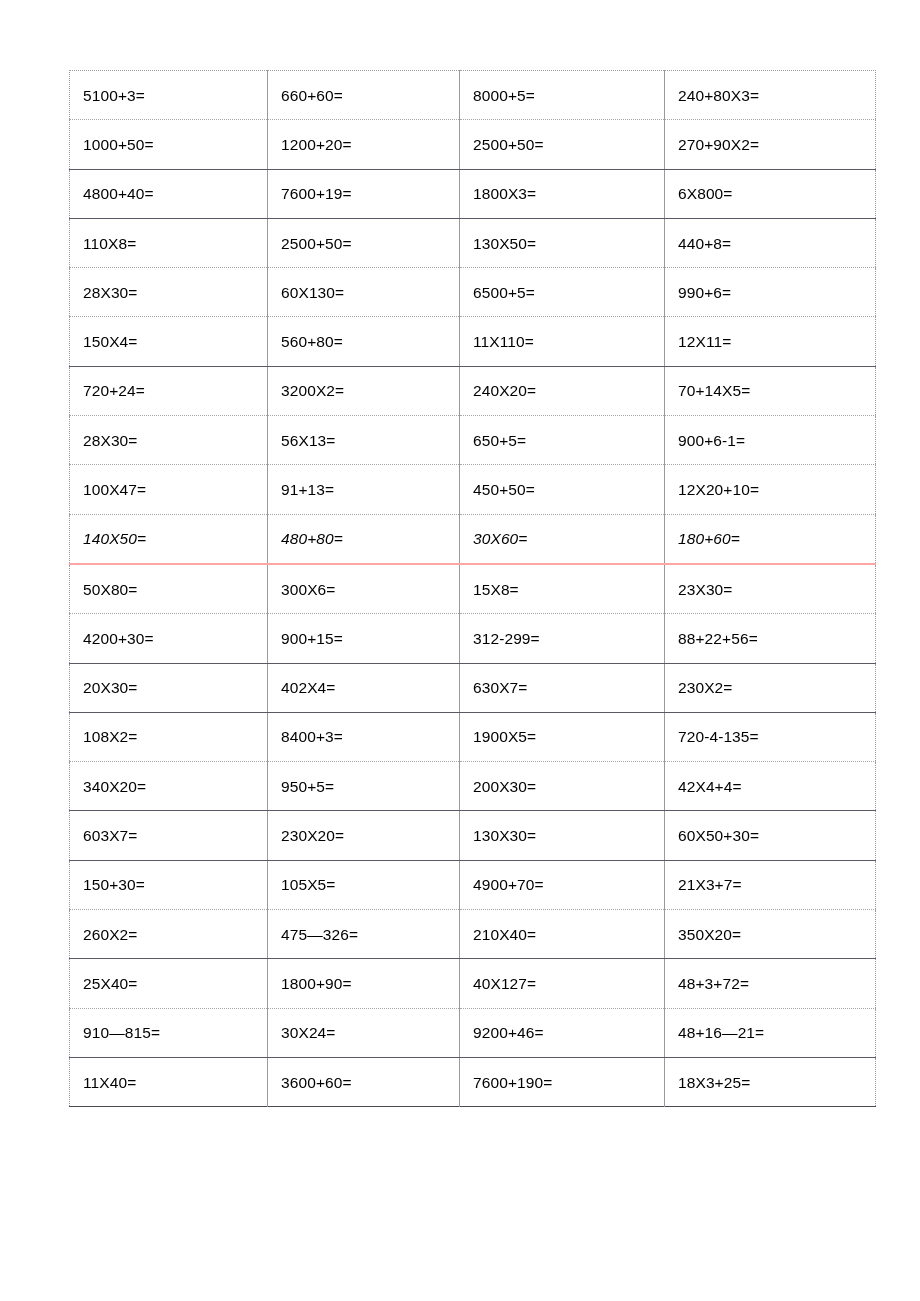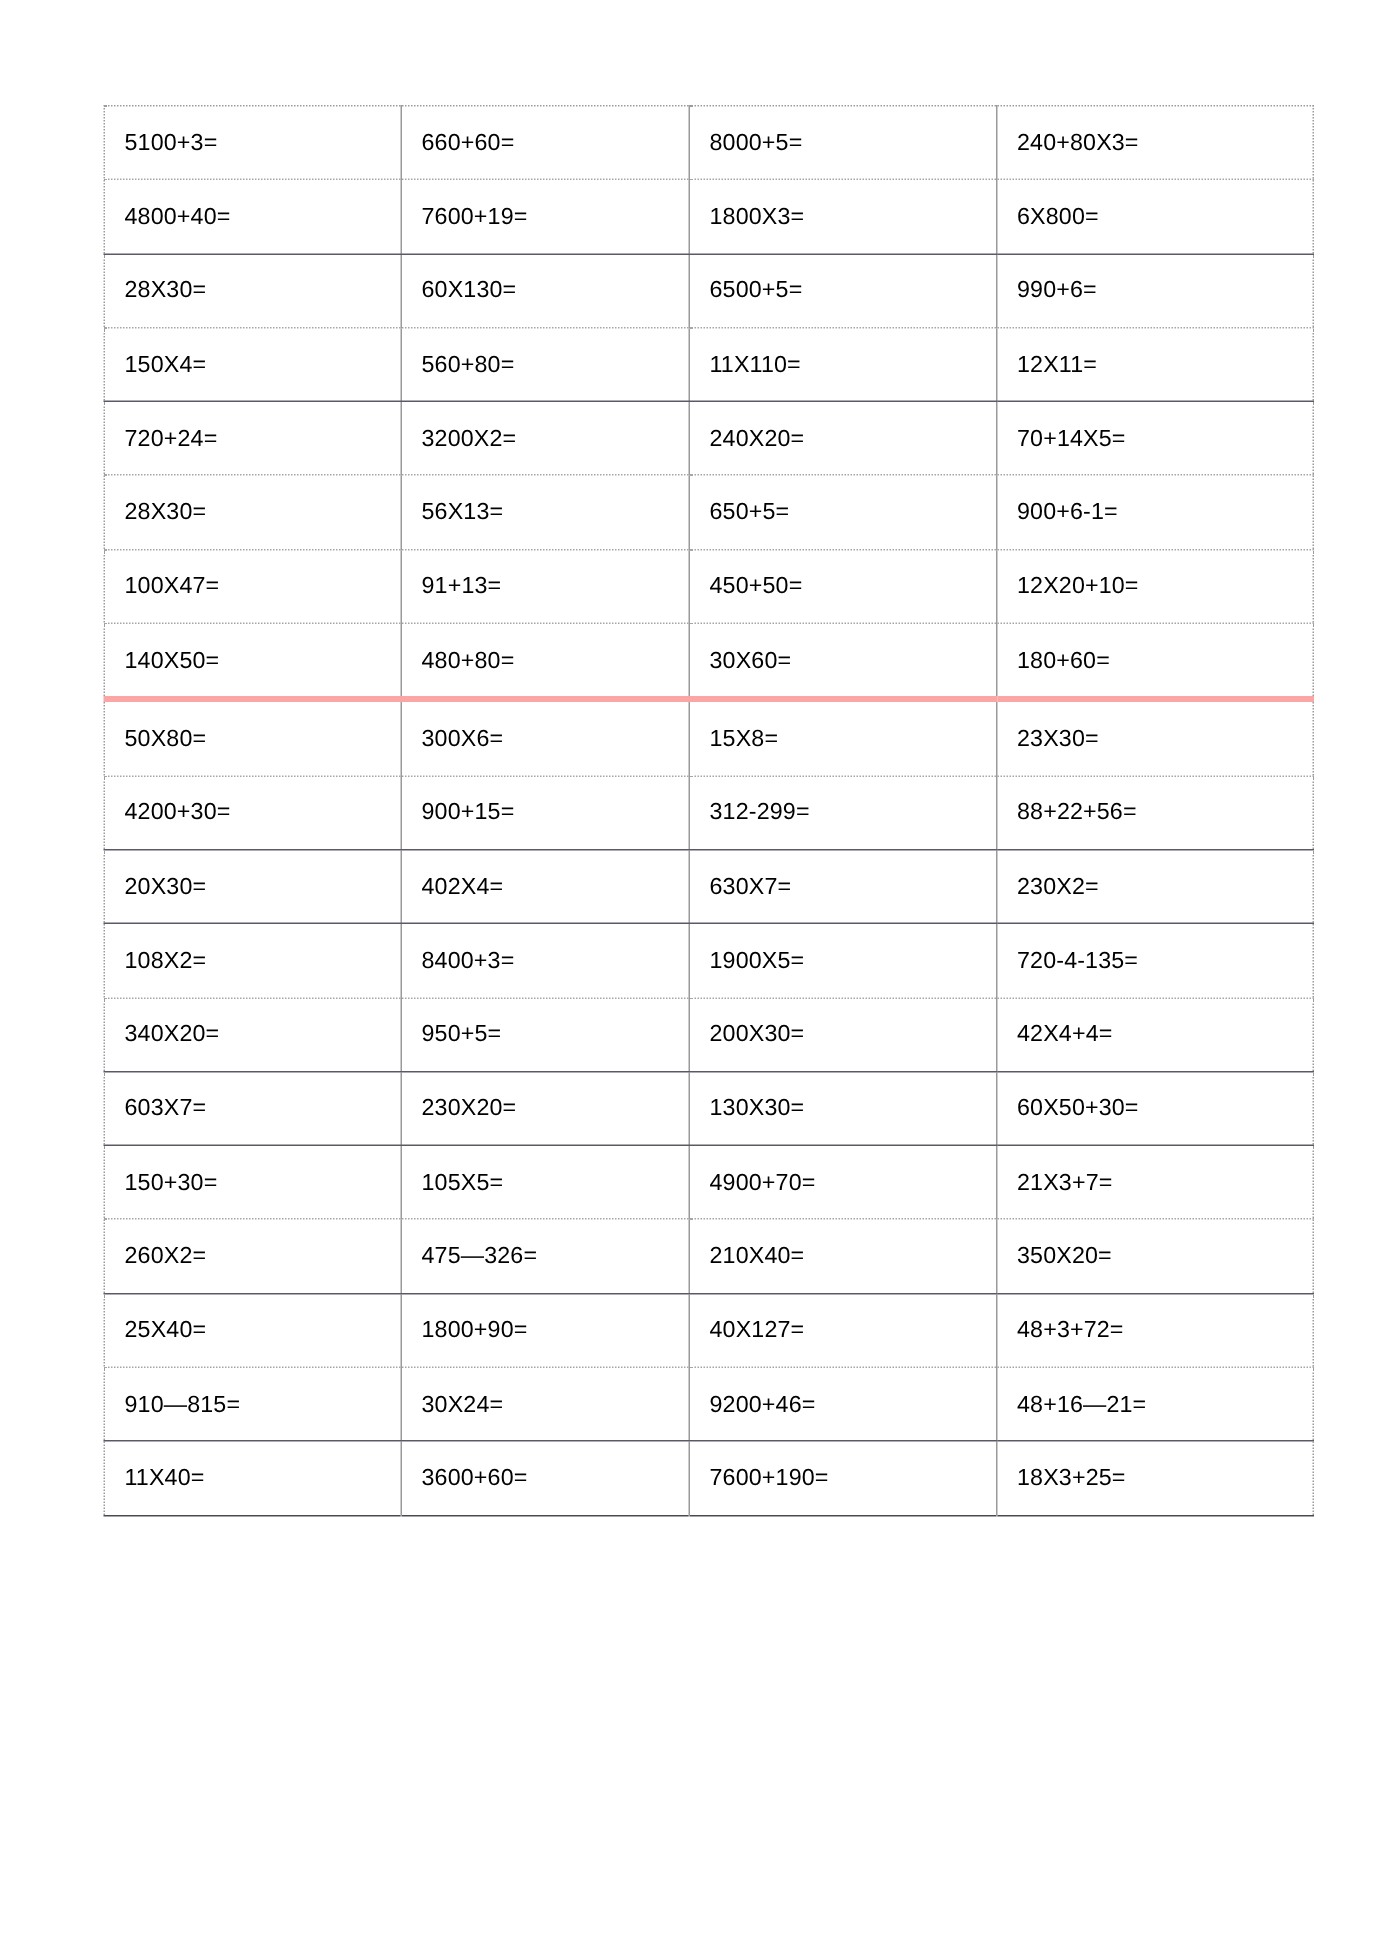--- a/index.html
+++ b/index.html
@@ -71,21 +71,22 @@
   }
 
   
   .worksheet-table tr.rule-solid td {
     border-bottom: 1px solid #5a5a66;
   }
   .worksheet-table tr.rule-faint td {
     border-bottom: 1px dotted #a6a6a6;
   }
   .worksheet-table tr.rule-lilac td {
-    border-bottom: 4px solid #fca5a5;
+    border-bottom: 2px solid #fca5a5;
+    font-style: italic;
   }
 </style>
 </head>
 <body>
 
 <div class="page">
   <table class="worksheet-table">
     <colgroup>
       <col class="c0">
         <col class="c1">
@@ -93,24 +94,36 @@
         <col class="c3">
     </colgroup>
     <tbody>
         <tr class="rule-faint">
           <td>5100+3=</td>
           <td>660+60=</td>
           <td>8000+5=</td>
           <td>240+80X3=</td>
         </tr>
         <tr class="rule-solid">
+          <td>1000+50=</td>
+          <td>1200+20=</td>
+          <td>2500+50=</td>
+          <td>270+90X2=</td>
+        </tr>
+        <tr class="rule-solid">
           <td>4800+40=</td>
           <td>7600+19=</td>
           <td>1800X3=</td>
           <td>6X800=</td>
+        </tr>
+        <tr class="rule-faint">
+          <td>110X8=</td>
+          <td>2500+50=</td>
+          <td>130X50=</td>
+          <td>440+8=</td>
         </tr>
         <tr class="rule-faint">
           <td>28X30=</td>
           <td>60X130=</td>
           <td>6500+5=</td>
           <td>990+6=</td>
         </tr>
         <tr class="rule-solid">
           <td>150X4=</td>
           <td>560+80=</td>

